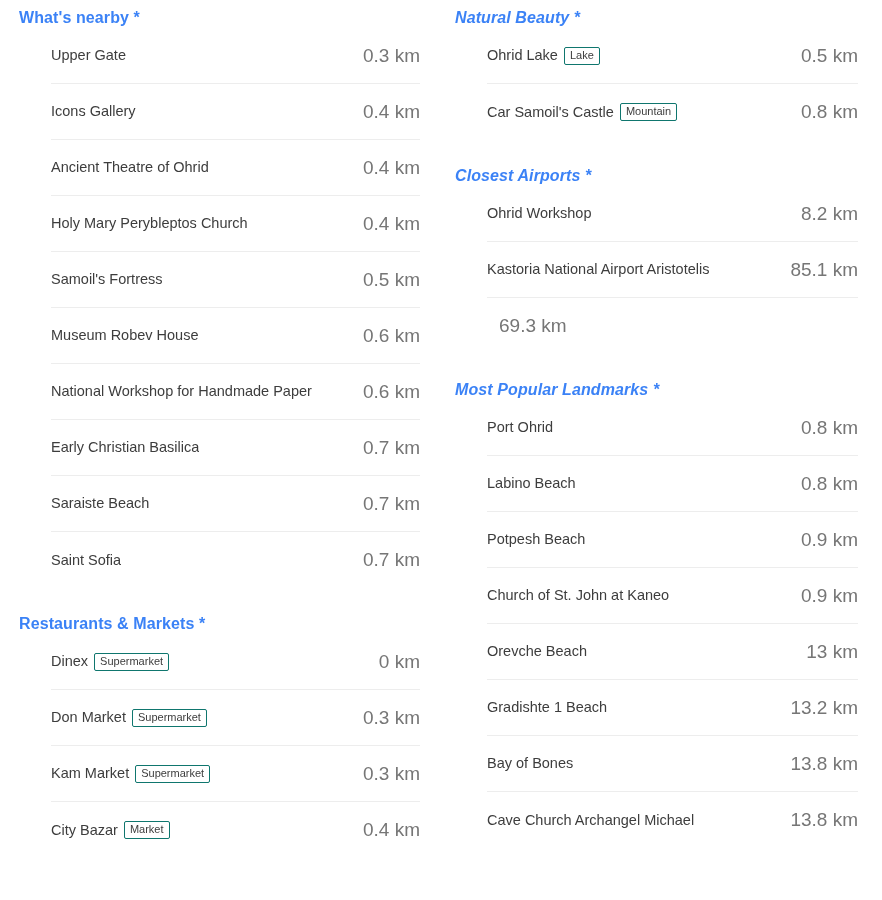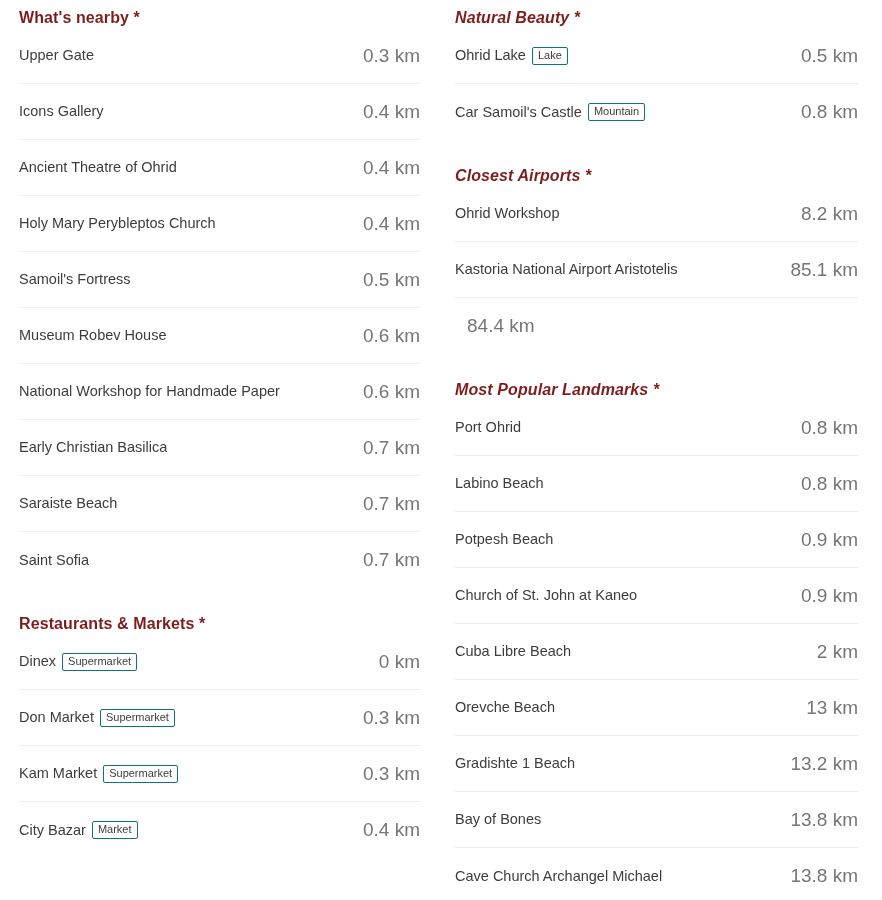--- a/index.html
+++ b/index.html
@@ -31,39 +31,40 @@
     position: relative;
   }
 
   .col-left  { padding-left: 19px; padding-right: 21px; }
   .col-right { padding-left: 14px; padding-right: 24px; }
 
   
   .section-title {
     font-size: 16px;
     font-weight: bold;
-    color: #7f1d1d;
+    color: #3b82f6;
     letter-spacing: 0.1px;
     line-height: 20px;
   }
   .col-left  .section-title { padding-top: 8px; }
   .col-right .section-title { padding-top: 8px; font-style: italic; }
 
   .section + .section .section-title { padding-top: 26px; }
 
   
   .rows { display: block; }
 
   .row {
     height: 56px;
     display: flex;
     align-items: center;
     justify-content: space-between;
     border-bottom: 1px solid #ededed;
     position: relative;
+    margin-left: 32px;
   }
   .row.last { border-bottom: none; }
 
   .row-label {
     font-size: 14.5px;
     color: #3d3d3d;
     line-height: 19px;
     display: flex;
     align-items: center;
     white-space: nowrap;
@@ -230,21 +231,21 @@
             </div>
             <div class="row-dist">8.2 km</div>
           </div>
           <div class="row">
             <div class="row-label">
               <span>Kastoria National Airport Aristotelis</span>
             </div>
             <div class="row-dist">85.1 km</div>
           </div>
           <div class="row last">
-            <div class="row-dist">84.4 km</div>
+            <div class="row-dist">69.3 km</div>
           </div>
         </div>
       </div>
       <div class="section">
         <div class="section-title">Most Popular Landmarks *</div>
         <div class="rows">
           <div class="row">
             <div class="row-label">
               <span>Port Ohrid</span>
             </div>
@@ -260,26 +261,20 @@
             <div class="row-label">
               <span>Potpesh Beach</span>
             </div>
             <div class="row-dist">0.9 km</div>
           </div>
           <div class="row">
             <div class="row-label">
               <span>Church of St. John at Kaneo</span>
             </div>
             <div class="row-dist">0.9 km</div>
-          </div>
-          <div class="row">
-            <div class="row-label">
-              <span>Cuba Libre Beach</span>
-            </div>
-            <div class="row-dist">2 km</div>
           </div>
           <div class="row">
             <div class="row-label">
               <span>Orevche Beach</span>
             </div>
             <div class="row-dist">13 km</div>
           </div>
           <div class="row">
             <div class="row-label">
               <span>Gradishte 1 Beach</span>

